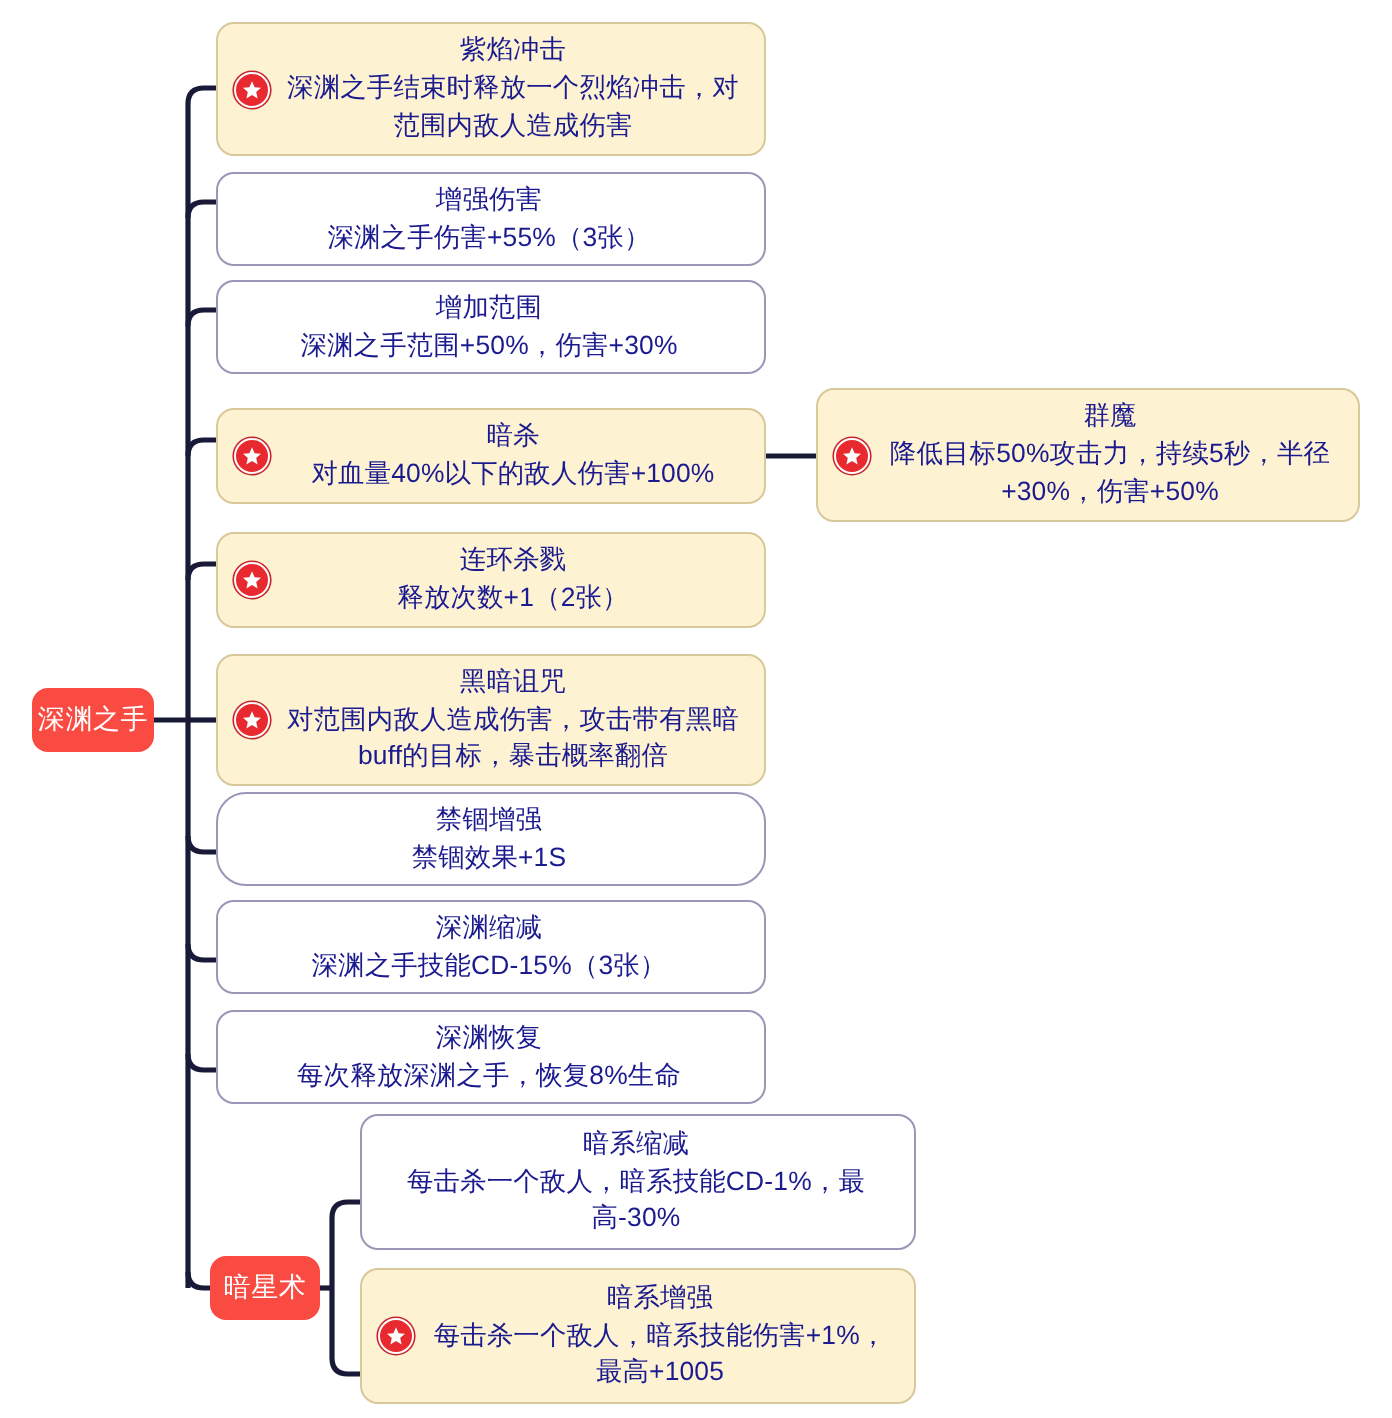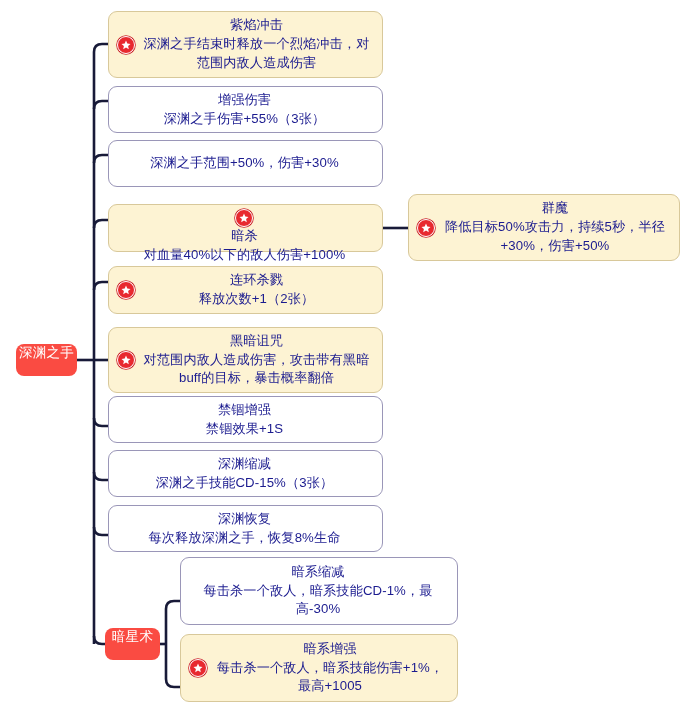--- a/index.html
+++ b/index.html
@@ -87,21 +87,21 @@
 
   
   .badge {
     position: absolute;
     box-sizing: border-box;
     background: #fa4b42;
     border-radius: 8px;
     color: #ffffff;
     font-size: 13.5px;
     display: flex;
-    align-items: flex-start;
+    align-items: center;
     justify-content: center;
     white-space: nowrap;
     letter-spacing: 0.3px;
     z-index: 4;
   }
 </style>
 </head>
 <body>
 
 <div id="canvas">
@@ -158,25 +158,26 @@
     <span class="no-icon"></span>
     <span class="node-body">
       <span class="node-title">增强伤害</span>
       <span class="node-desc">深渊之手伤害+55%（3张）</span>
     </span>
   </div>
 
   <div class="node white" style="left:108px; top:140px; width:275px; height:47px;">
     <span class="no-icon"></span>
     <span class="node-body">
+      <span class="node-title">增加范围</span>
       <span class="node-desc">深渊之手范围+50%，伤害+30%</span>
     </span>
   </div>
 
-  <div class="node gold" style="left:108px; top:204px; width:275px; height:48px;flex-direction:column;">
+  <div class="node gold" style="left:108px; top:204px; width:275px; height:48px;">
     <span class="star-icon">
       <svg width="10" height="10" viewBox="0 0 10 10">
           <polygon points="5,0.6 6.3,3.6 9.5,3.9 7.1,6 7.8,9.2 5,7.5 2.2,9.2 2.9,6 0.5,3.9 3.7,3.6" fill="#ffffff"></polygon>
         </svg>
     </span>
     <span class="node-body">
       <span class="node-title">暗杀</span>
       <span class="node-desc">对血量40%以下的敌人伤害+100%</span>
     </span>
   </div>
@@ -198,21 +199,21 @@
       <svg width="10" height="10" viewBox="0 0 10 10">
           <polygon points="5,0.6 6.3,3.6 9.5,3.9 7.1,6 7.8,9.2 5,7.5 2.2,9.2 2.9,6 0.5,3.9 3.7,3.6" fill="#ffffff"></polygon>
         </svg>
     </span>
     <span class="node-body">
       <span class="node-title">黑暗诅咒</span>
       <span class="node-desc">对范围内敌人造成伤害，攻击带有黑暗buff的目标，暴击概率翻倍</span>
     </span>
   </div>
 
-  <div class="node white" style="left:108px; top:396px; width:275px; height:47px;">
+  <div class="node white" style="left:108px; top:396px; width:275px; height:47px;border-radius:15px;">
     <span class="no-icon"></span>
     <span class="node-body">
       <span class="node-title">禁锢增强</span>
       <span class="node-desc">禁锢效果+1S</span>
     </span>
   </div>
 
   <div class="node white" style="left:108px; top:450px; width:275px; height:47px;">
     <span class="no-icon"></span>
     <span class="node-body">

